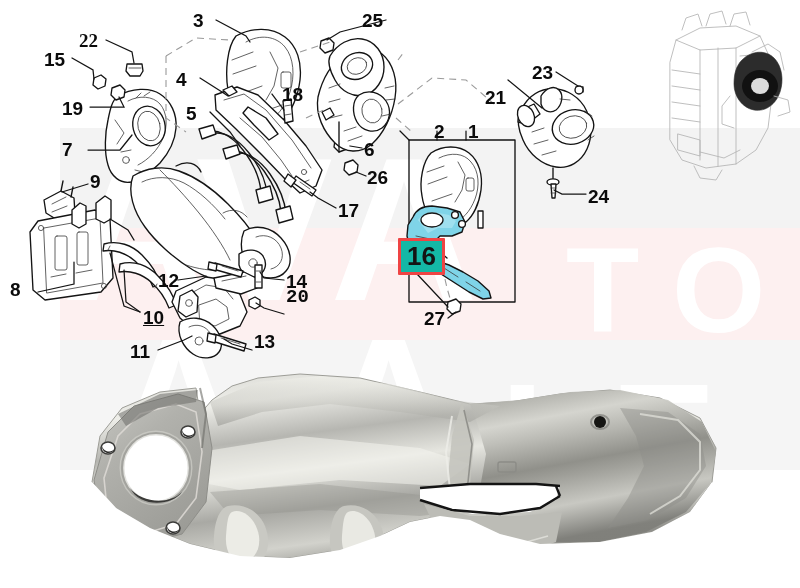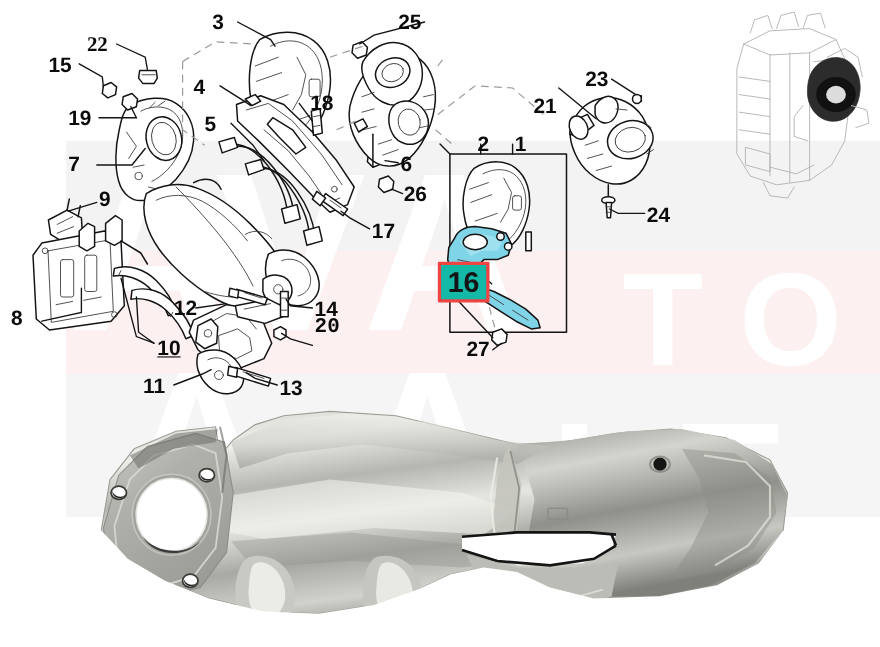--- a/index.html
+++ b/index.html
@@ -524,21 +524,21 @@
     <span class="callout" style="left:193px;top:11px;">3</span>
     <span class="callout" style="left:176px;top:70px;">4</span>
     <span class="callout" style="left:186px;top:104px;">5</span>
     <span class="callout" style="left:364px;top:140px;">6</span>
     <span class="callout" style="left:62px;top:140px;">7</span>
     <span class="callout" style="left:10px;top:280px;">8</span>
     <span class="callout" style="left:90px;top:172px;">9</span>
     <span class="callout" style="left:143px;top:308px;text-decoration:underline;">10</span>
     <span class="callout" style="left:130px;top:342px;">11</span>
     <span class="callout" style="left:158px;top:271px;">12</span>
-    <span class="callout" style="left:254px;top:344px;text-align:center;">13</span>
+    <span class="callout" style="left:254px;top:332px;text-align:center;">13</span>
     <span class="callout" style="left:286px;top:272px;">14</span>
     <span class="callout" style="left:44px;top:50px;">15</span>
     <span class="callout hl" style="left:398px;top:238px;">16</span>
     <span class="callout" style="left:338px;top:201px;">17</span>
     <span class="callout" style="left:250px;top:85px;margin-left:32px;">18</span>
     <span class="callout" style="left:62px;top:99px;">19</span>
     <span class="callout" style="left:286px;top:288px;font-family:Liberation Mono, monospace;">20</span>
     <span class="callout" style="left:485px;top:88px;">21</span>
     <span class="callout" style="left:79px;top:31px;font-family:Liberation Serif, serif;">22</span>
     <span class="callout" style="left:532px;top:63px;">23</span>

